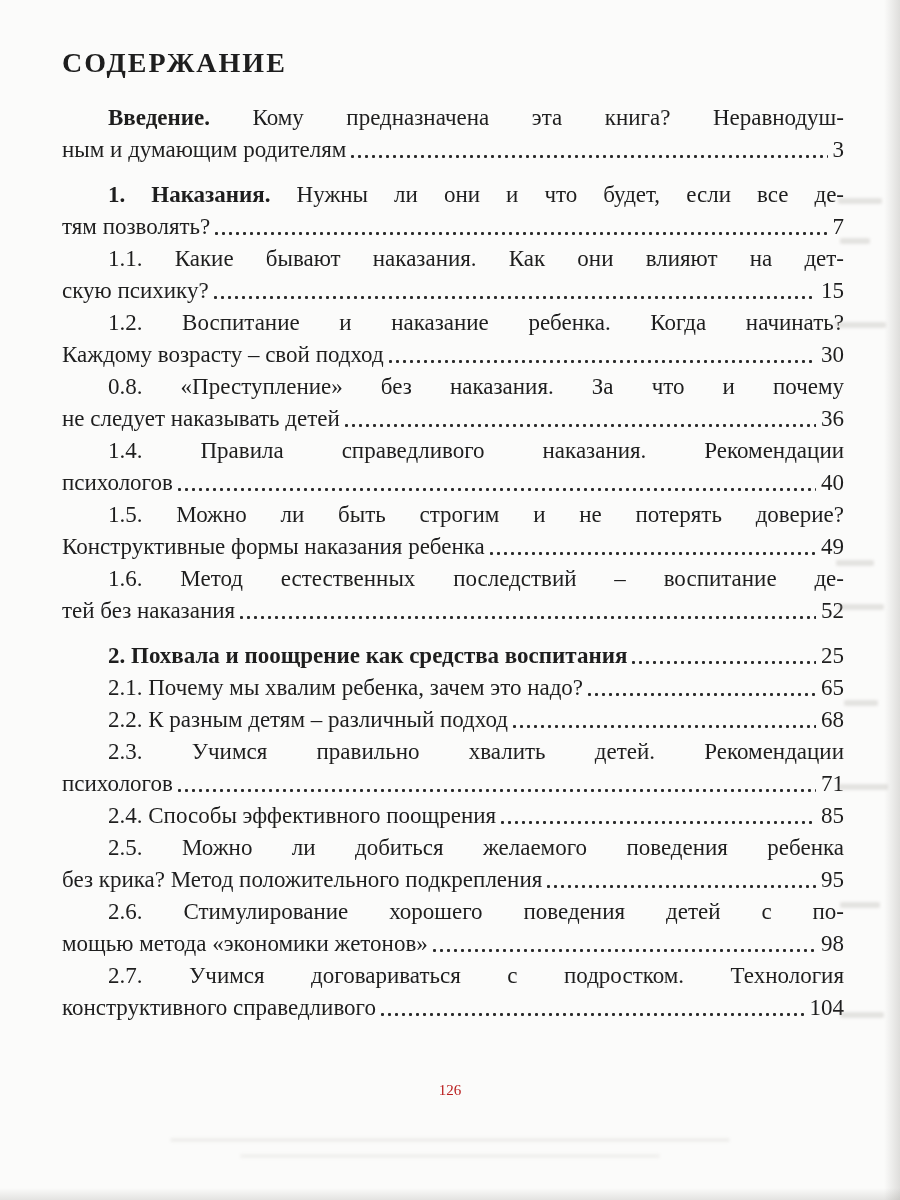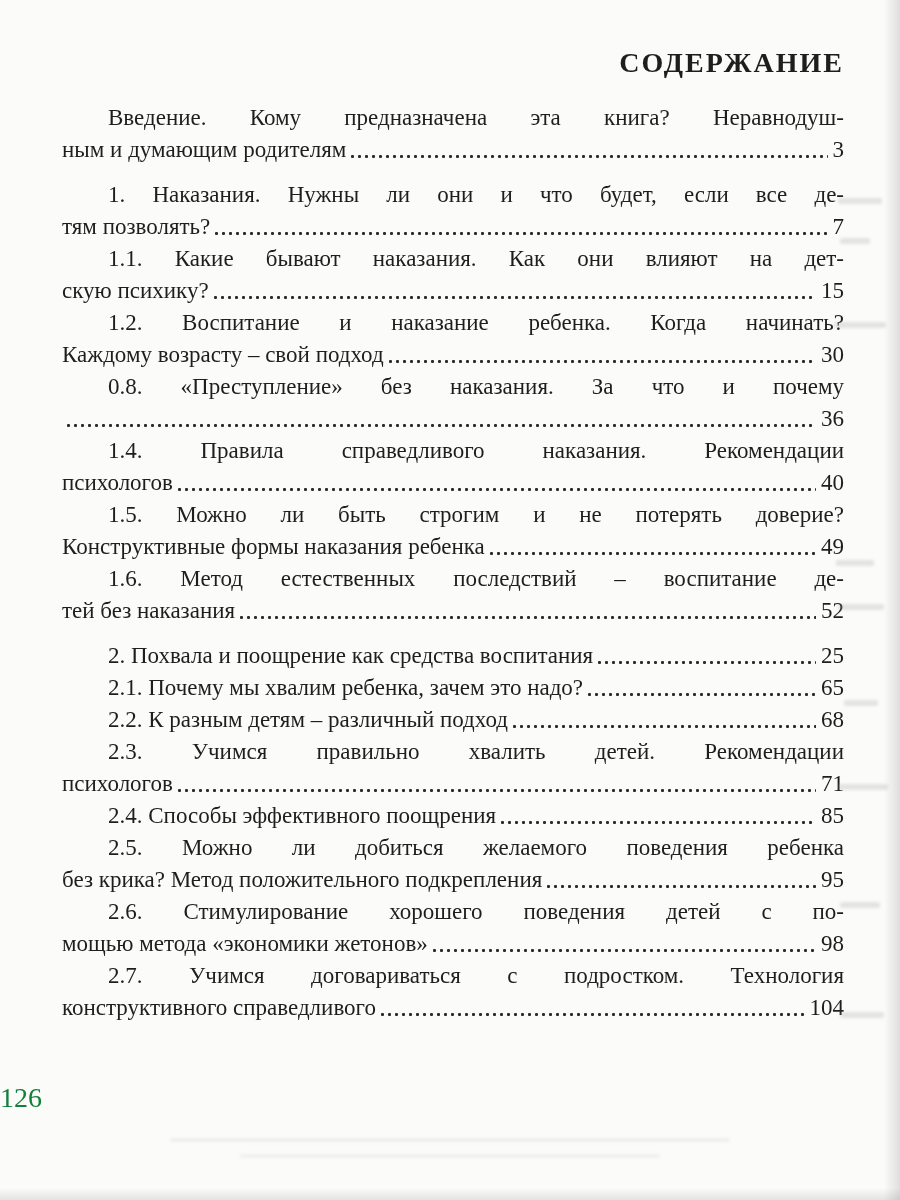--- a/index.html
+++ b/index.html
@@ -11,60 +11,61 @@
   .page {
     position: relative;
     width: 900px; height: 1200px;
     background: #fbfbfa;
     color: #1e1e1e;
     overflow: hidden;
   }
   .content { padding: 46px 56px 0 62px; }
   .title {
     margin: 0 0 22px 0;
-    text-align: right;
+    text-align: left;
     font-size: 28px;
     font-weight: bold;
     letter-spacing: 2px;
     line-height: 34px;
   }
   .toc { font-size: 23px; }
   .entry { margin: 0; }
   .entry.spaced { margin-top: 13px; }
   .line { line-height: 32px; }
   .line.indent { padding-left: 46px; }
   .line.mid {
     text-align: justify;
     text-align-last: justify;
   }
   .line.last {
     display: flex;
     align-items: baseline;
     justify-content: flex-end;
   }
   .line.last .txt { white-space: nowrap; }
-  .prefix { font-weight: normal; }
+  .prefix { font-weight: bold; }
   .leader {
     flex: 1 1 auto;
     min-width: 28px;
     height: 5px;
     margin: 0 3px;
     align-self: flex-end;
     margin-bottom: 7px;
     background-image: radial-gradient(circle, #2b2b2b 1.35px, rgba(0,0,0,0) 1.6px);
     background-size: 7px 5px;
     background-repeat: repeat-x;
     background-position: left bottom;
   }
   .pg { padding-left: 2px; }
   .footer {
     position: absolute;
     left: 0; right: 0; top: 1082px;
-    font-size: 28px;
-    color: #15803d;
+    text-align: center;
+    font-size: 15px;
+    color: #b91c1c;
   }
   
   .smudge {
     position: absolute;
     background: #a8a59e;
     opacity: .28;
     filter: blur(1.6px);
     border-radius: 2px;
   }
   .edge-right {
@@ -111,20 +112,21 @@
           <div class="line indent mid"><span class="txt"><span class="rest">1.2. Воспитание и наказание ребенка. Когда начинать?</span></span></div>
           <div class="line last">
             <span class="txt"><span class="rest">Каждому возрасту – свой подход</span></span>
             <span class="leader"></span>
             <span class="pg">30</span>
           </div>
         </div>
         <div class="entry">
           <div class="line indent mid"><span class="txt"><span class="rest">0.8. «Преступление» без наказания. За что и почему</span></span></div>
           <div class="line last">
+            <span class="txt"><span class="rest">не следует наказывать детей</span></span>
             <span class="leader"></span>
             <span class="pg">36</span>
           </div>
         </div>
         <div class="entry">
           <div class="line indent mid"><span class="txt"><span class="rest">1.4. Правила справедливого наказания. Рекомендации</span></span></div>
           <div class="line last">
             <span class="txt"><span class="rest">психологов</span></span>
             <span class="leader"></span>
             <span class="pg">40</span>

